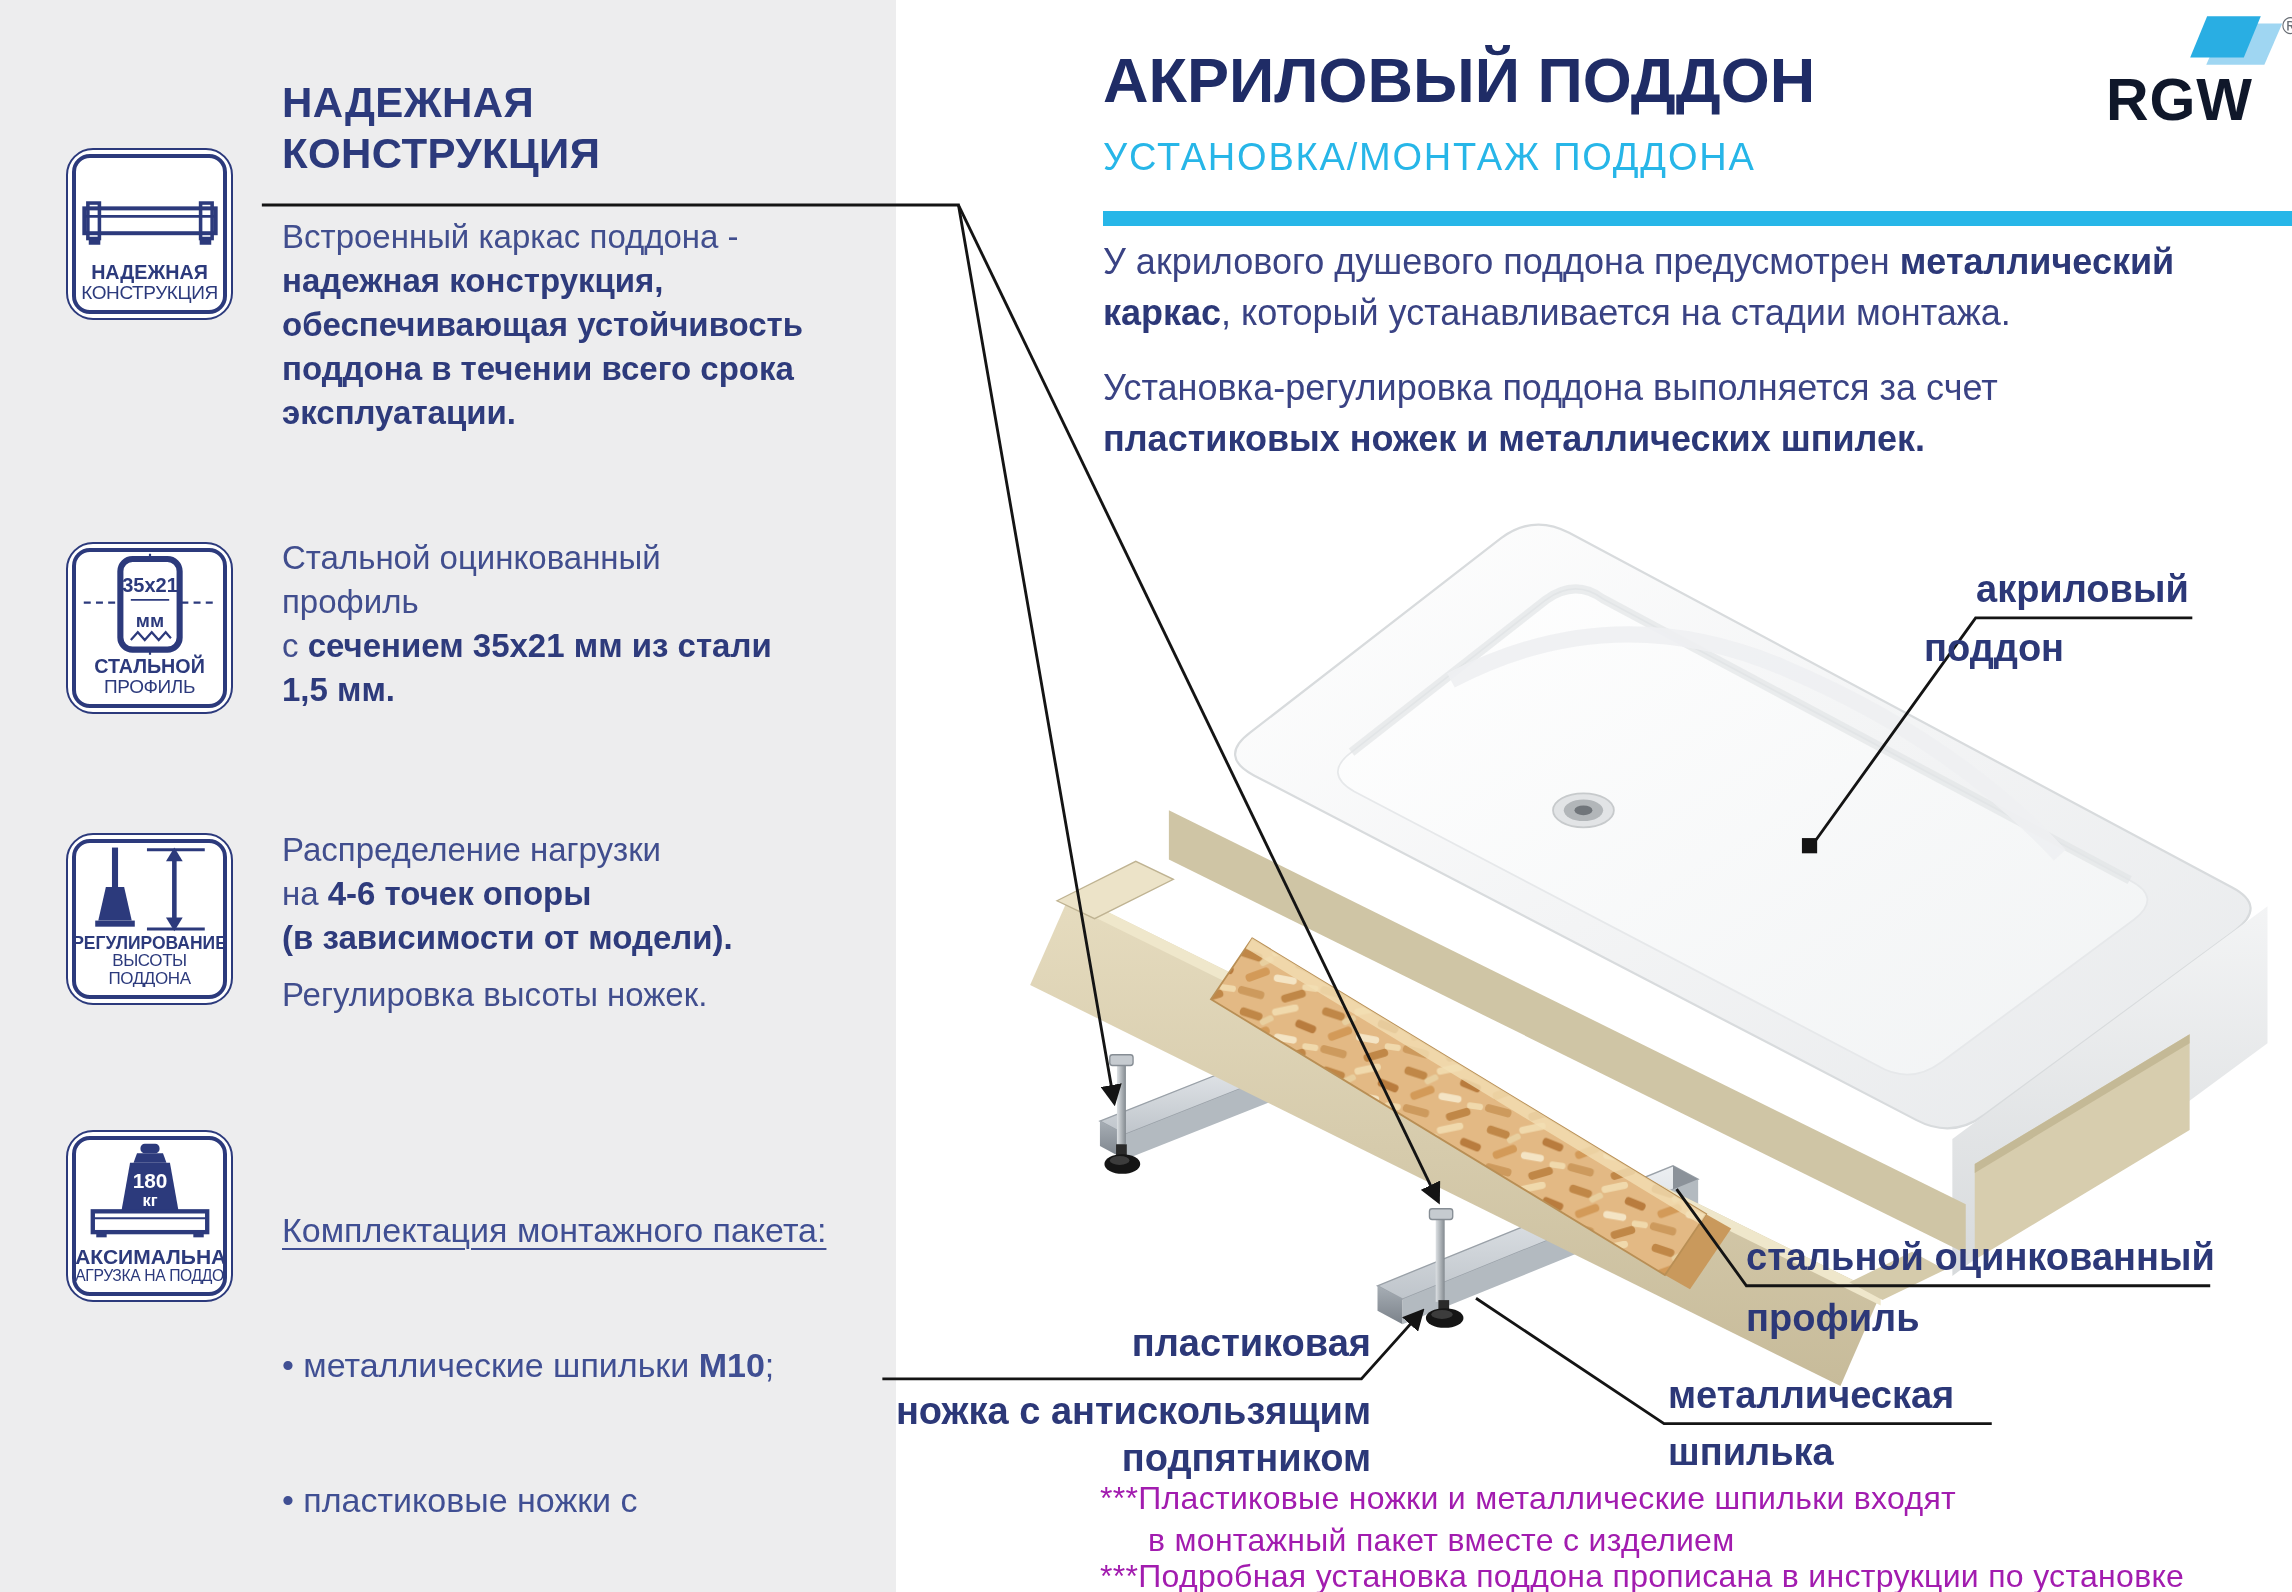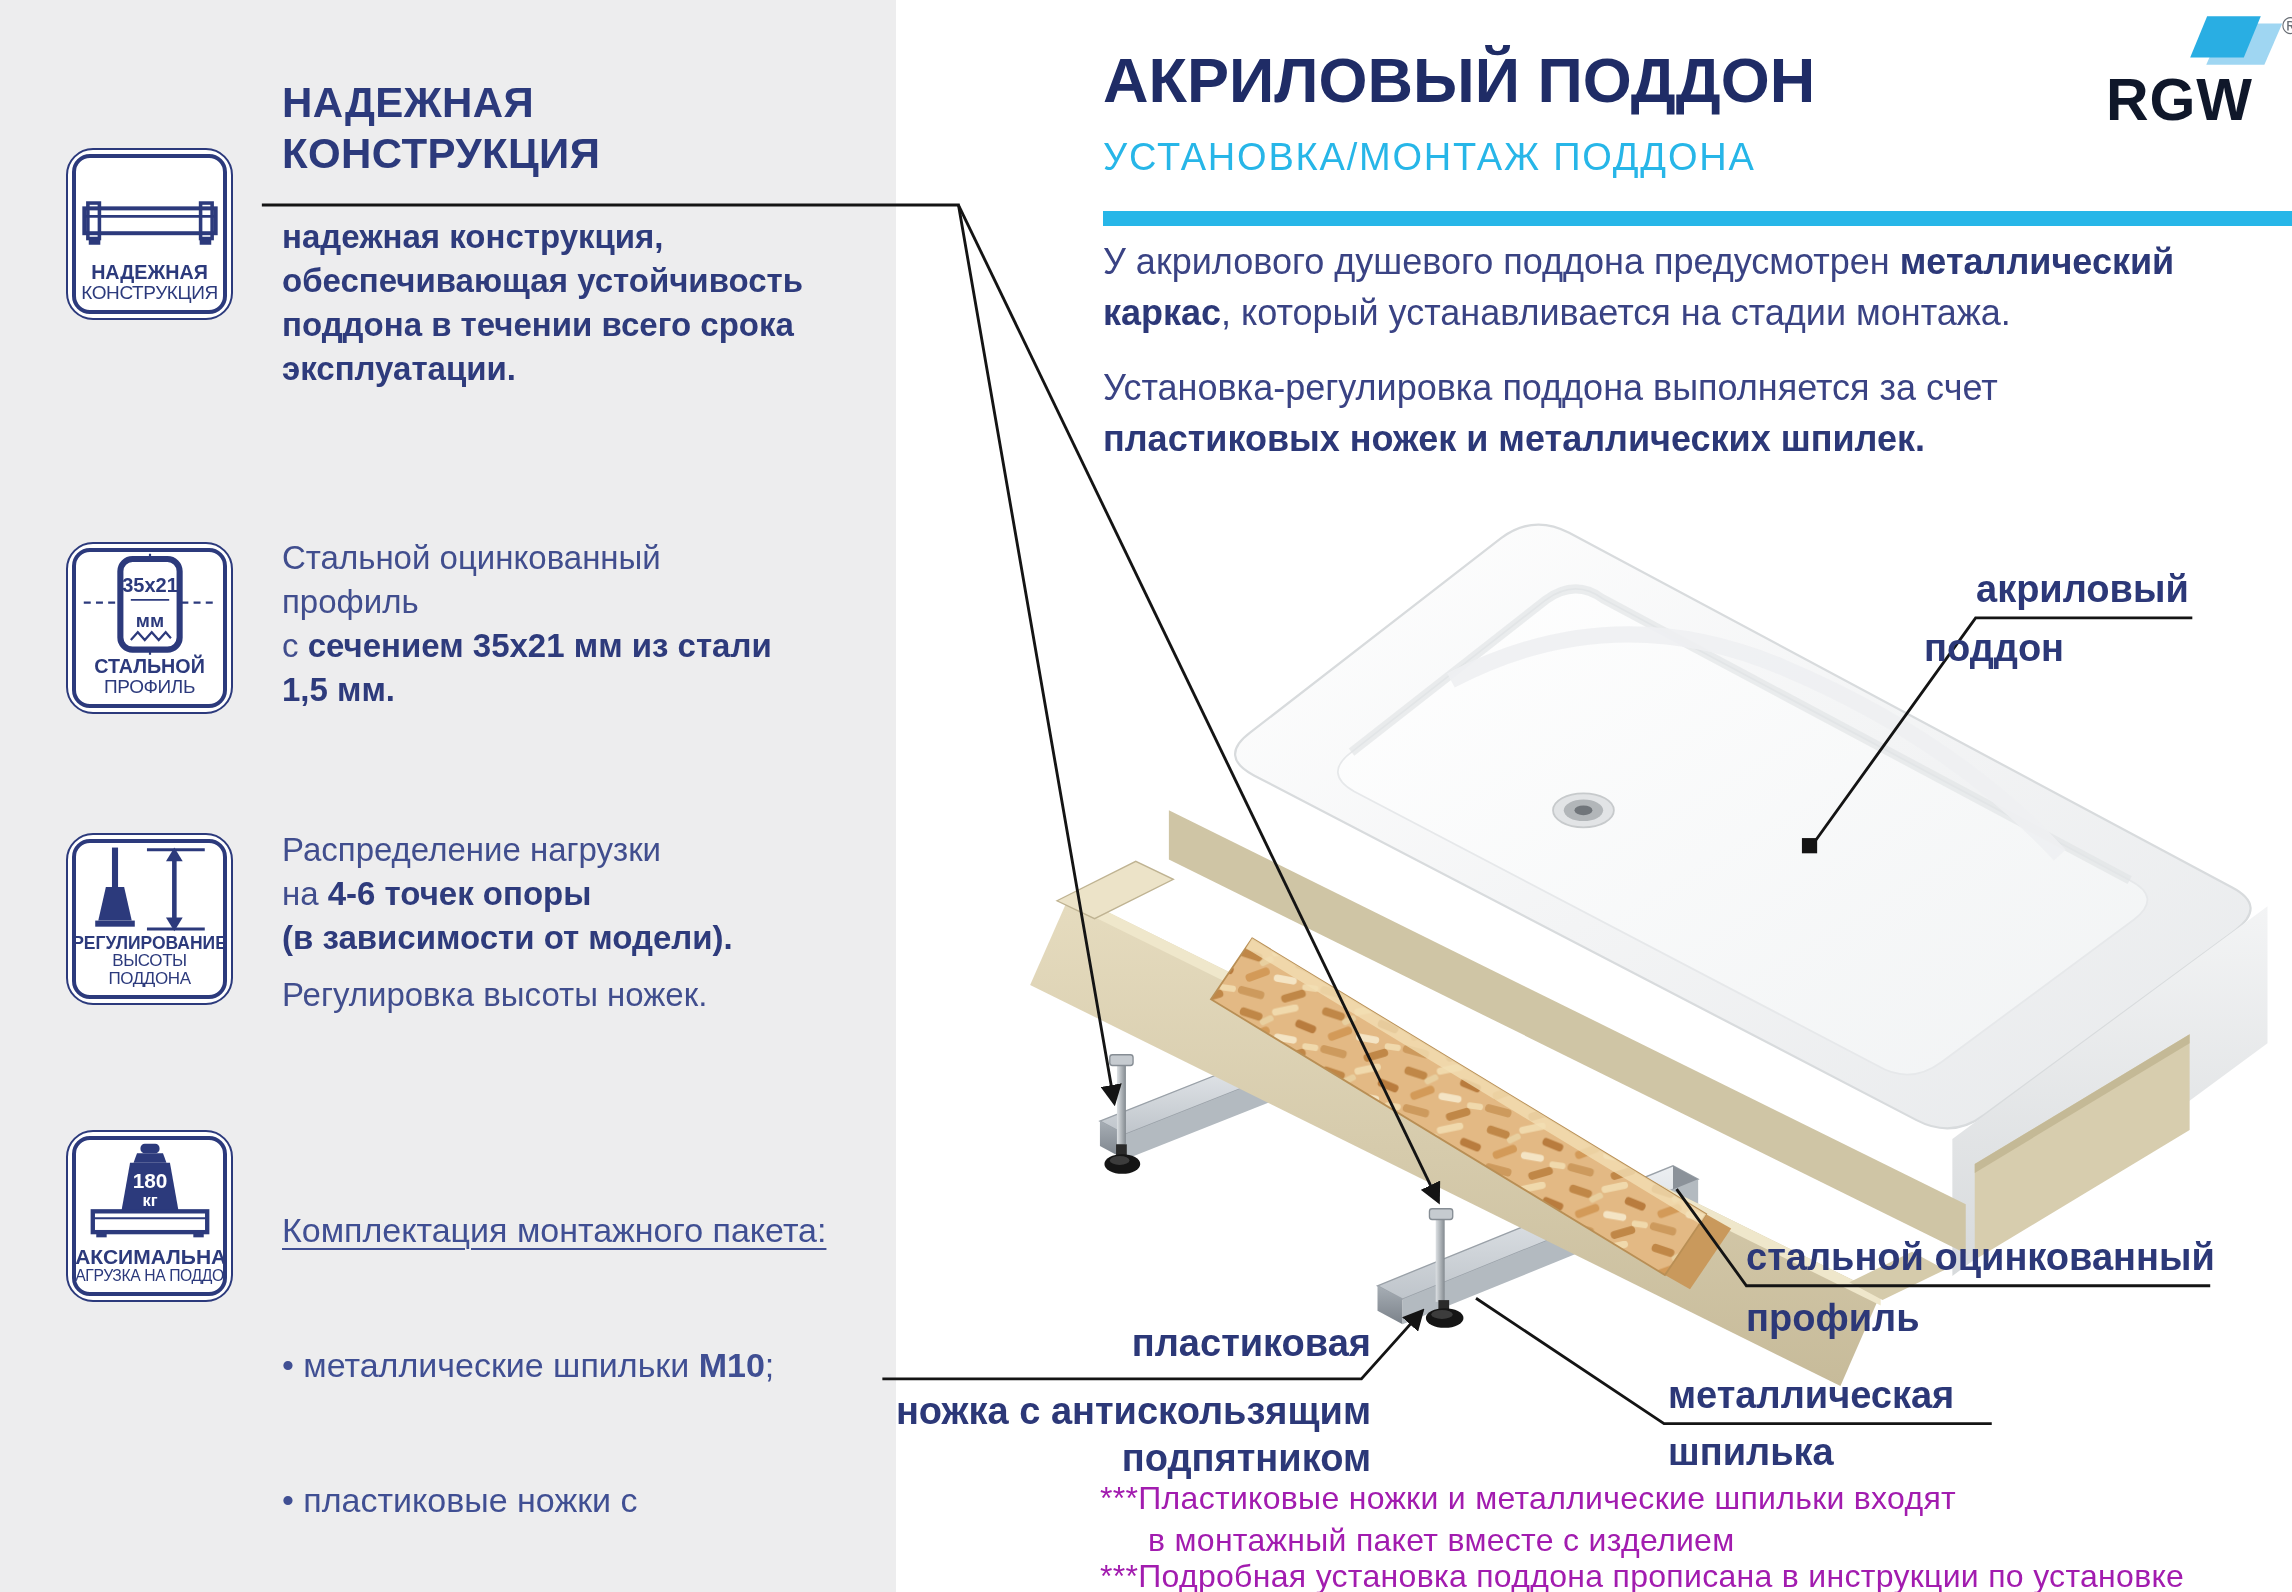--- a/index.html
+++ b/index.html
@@ -243,20 +243,21 @@
         </g>
       </svg>
       <div class="badge-cap">
         <span class="cap-b" style="font-size:21px">МАКСИМАЛЬНАЯ</span>
         <span class="cap-r small">НАГРУЗКА НА ПОДДОН</span>
       </div>
     </div>
   </div>
 
   <div class="abs s-block" style="top:215px">
+    <div><span class="pre">Встроенный каркас поддона -</span><span class="bld"></span></div>
     <div><span class="pre"></span><span class="bld">надежная конструкция,</span></div>
     <div><span class="pre"></span><span class="bld">обеспечивающая устойчивость</span></div>
     <div><span class="pre"></span><span class="bld">поддона в течении всего срока</span></div>
     <div><span class="pre"></span><span class="bld">эксплуатации.</span></div>
   </div>
 
   <div class="abs s-block" style="top:536px">
     <div><span class="pre">Стальной оцинкованный</span><span class="bld"></span></div>
     <div><span class="pre">профиль</span><span class="bld"></span></div>
     <div><span class="pre">с </span><span class="bld">сечением 35х21 мм из стали</span></div>

